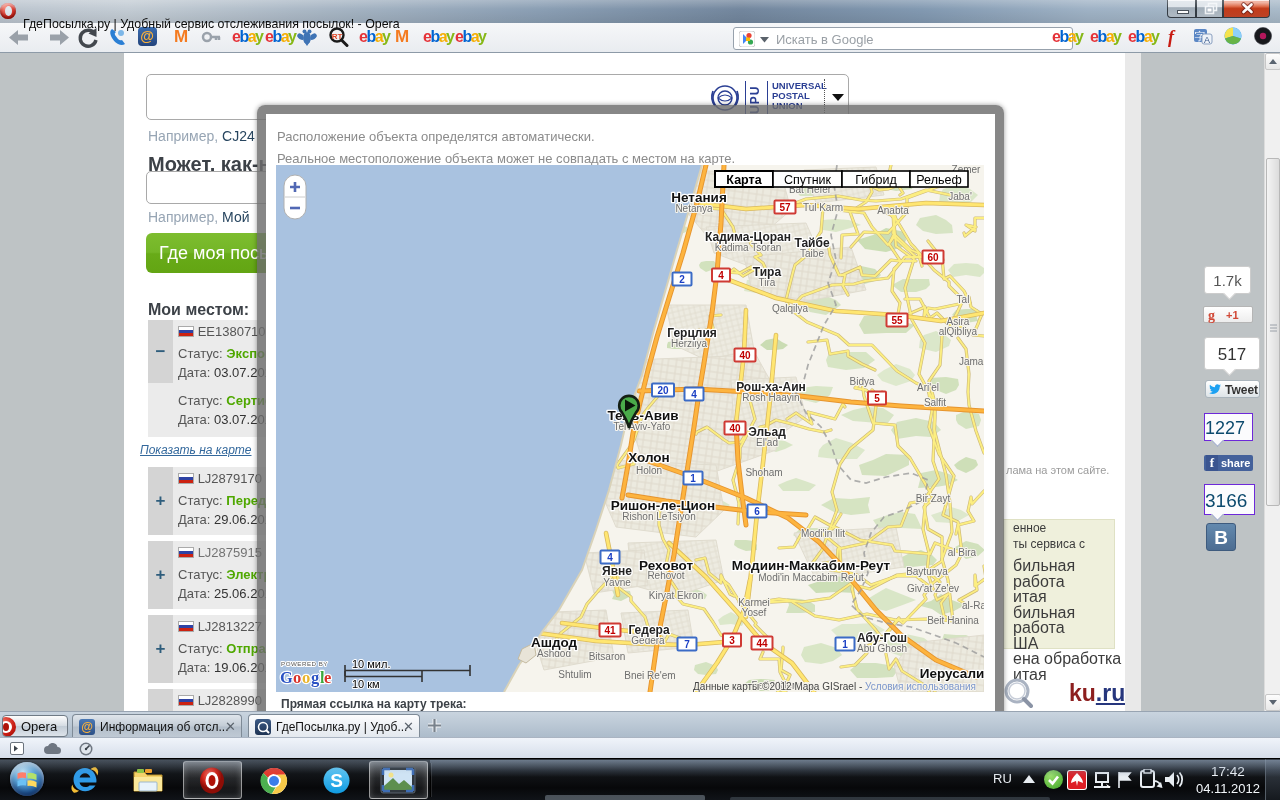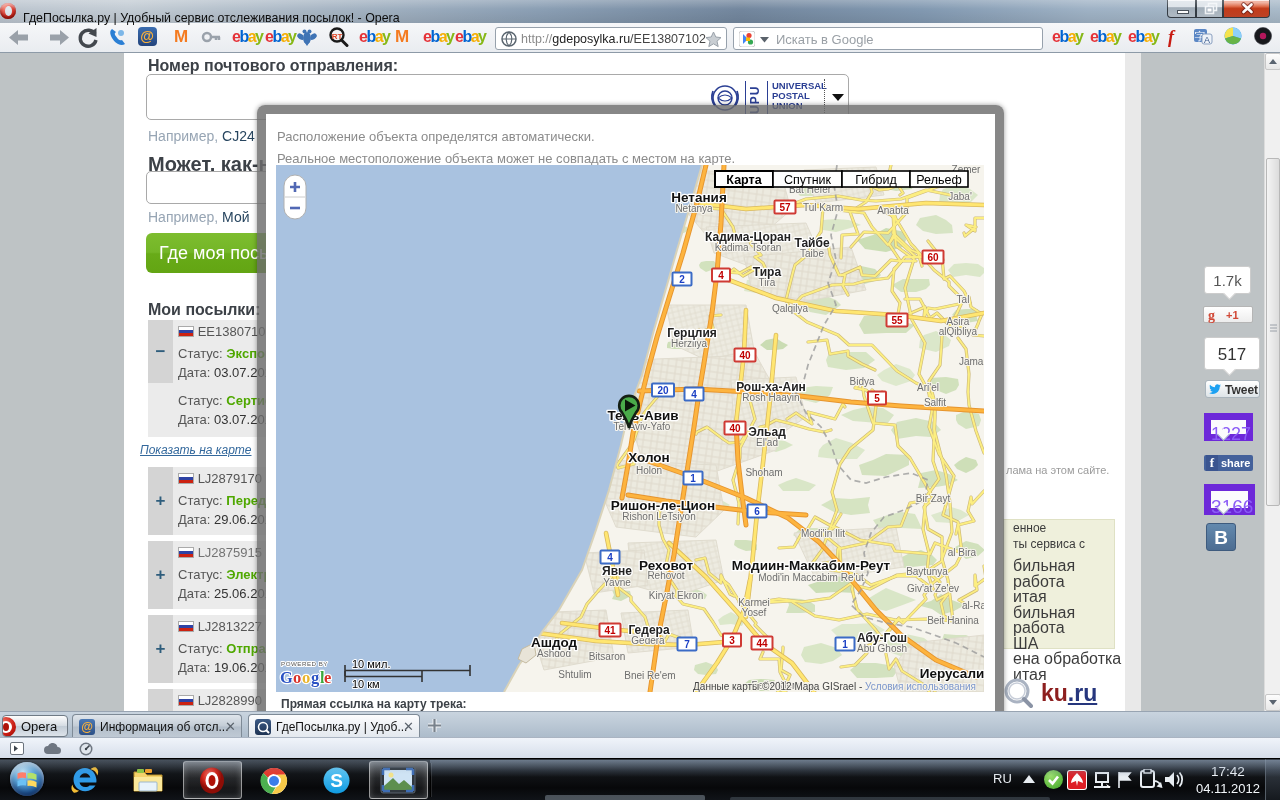--- a/index.html
+++ b/index.html
@@ -1,32 +1,32 @@
 <!DOCTYPE html>
 <html><head><meta charset="utf-8"><style>
 *{margin:0;padding:0;box-sizing:border-box}
 html,body{width:1280px;height:800px;overflow:hidden;font-family:"Liberation Sans",sans-serif}
 #stage{position:relative;width:1280px;height:800px;background:#9aa7b3}
 .abs{position:absolute}
 
 #titlebar{left:0;top:0;width:1280px;height:23px;background:linear-gradient(90deg,#bcc5cf 0%,#c3ccd4 10%,#a8b6c4 25%,#8b9fb4 42%,#73879e 58%,#8299b1 72%,#9fb2c5 85%,#a9bac9 100%)}
 #titlebar::after{content:"";position:absolute;left:0;top:0;width:100%;height:100%;background:linear-gradient(rgba(255,255,255,.25),rgba(255,255,255,0) 40%,rgba(0,0,0,.08))}
 #titletext{z-index:2}
-#titletext{left:23px;top:11px;font-size:12.4px;color:#0c0c0c}
+#titletext{left:23px;top:17px;font-size:12.4px;color:#0c0c0c}
 
 #winbtns{right:8px;top:0;width:105px;height:18px}
 .wb{position:absolute;top:0;height:18px;border:1px solid #343c44;border-top:none;background:linear-gradient(#dde3e9 40%,#9fabb6 45%,#b4bfc9 90%);box-shadow:inset 0 1px 0 rgba(255,255,255,.75)}
 #wb-min{left:0;width:29px;border-radius:0 0 0 4px}
 #wb-max{left:29px;width:27px}
 #wb-close{left:56px;width:47px;background:linear-gradient(#eda28c 15%,#d95b36 40%,#c13a18 48%,#c54527);border-radius:0 0 4px 0}
 
 #toolbar{left:0;top:23px;width:1280px;height:30px;background:linear-gradient(#f6f7f9,#e9ecf0);border-bottom:1px solid #8d9aa7}
 .tbi{position:absolute;top:3px;width:22px;height:22px;font-size:13px;text-align:center;line-height:22px}
 #addrbar{left:495px;top:4px;width:232px;height:23px;background:#fff;border:1px solid #97a1ac;border-radius:3px}
-#searchbar{left:733px;top:4px;width:310px;height:23px;background:#fff;border:1px solid #97a1ac;border-radius:3px}
+#searchbar{left:733px;top:4px;width:340px;height:23px;background:#fff;border:1px solid #97a1ac;border-radius:3px}
 .ebay{font-weight:bold;font-size:16px;letter-spacing:-1.5px;line-height:22px}
 .ebay .e1{color:#e53238}.ebay .e2{color:#0064d2}.ebay .e3{color:#f5af02}.ebay .e4{color:#86b817}
 
 #viewport{left:0;top:53px;width:1280px;height:658px;background:#bec3c5;overflow:hidden}
 #contentcol{position:absolute;left:124px;top:0;width:1001px;height:658px;background:#fff}
 #gutter{position:absolute;left:1125px;top:0;width:16px;height:658px;background:#e9e9e9}
 
 #scroll{position:absolute;left:1264px;top:0;width:16px;height:658px;background:#f0f0f0;border-left:1px solid #dcdcdc}
 .sarrow{position:absolute;left:0;width:16px;height:17px;background:linear-gradient(#fdfdfd,#e8e8e8);border:1px solid #c7c7c7;border-radius:2px}
 #sthumb{position:absolute;left:1px;top:105px;width:14px;height:348px;background:linear-gradient(90deg,#f4f4f4,#dcdcdc);border:1px solid #b8b8b8;border-radius:2px}
@@ -35,21 +35,21 @@
 #greenbtn{left:22px;top:180px;width:260px;height:40px;background:linear-gradient(#7dbd2f 0%,#74b627 48%,#68ab18 52%,#63a513 100%);border:none;border-radius:6px;color:#fff;font-size:18px;line-height:40px;padding-left:13px}
 .pkg{position:absolute;left:24px;width:700px;background:#ebebeb}
 .pkgcol{position:absolute;left:0;top:0;bottom:0;width:25px;background:#d4d4d4;color:#2e5d7c;font-weight:bold;font-size:17px;text-align:center;display:flex;align-items:center;justify-content:center}
 .pkgbody{position:absolute;left:30px;top:4px;font-size:13px;color:#555}
 .flag{display:inline-block;width:16px;height:11px;vertical-align:-1px;background:linear-gradient(#fff 33%,#2e42a4 33%,#2e42a4 66%,#cc2211 66%);border:1px solid #aaa}
 .st{color:#4fa800;font-weight:bold}
 .dt{color:#333}
 
 .bubble{position:absolute;background:#fff;border:1px solid #ccc;border-radius:3px;text-align:center;color:#666}
 .bubble:after{content:"";position:absolute;left:20px;bottom:-5px;width:8px;height:8px;background:#fff;border-right:1px solid #ccc;border-bottom:1px solid #ccc;transform:rotate(45deg)}
-.bubble2{position:absolute;background:#fbfbfd;border:7px solid #6d28d9;text-align:right;color:#8b5cf6}
+.bubble2{position:absolute;background:#fbfbfd;border:1px solid #6d28d9;text-align:left;color:#0c4a6e}
 .bubble2:after{content:"";position:absolute;left:8px;bottom:-5px;width:8px;height:8px;background:#fbfbfd;border-right:1px solid #98a5c5;border-bottom:1px solid #98a5c5;transform:rotate(45deg)}
 
 #modal{left:257px;top:52px;width:747px;height:660px;background:rgba(108,108,108,0.82);border-radius:8px;padding:9px;box-shadow:0 0 5px rgba(0,0,0,0.4)}
 #modalinner{position:relative;width:729px;height:642px;background:#fff}
 #modal .mtxt{position:absolute;font-size:13px;color:#8b8b8b}
 #mapbox{position:absolute;left:10px;top:51px;width:708px;height:527px}
 
 #tabbar{left:0;top:711px;width:1280px;height:26px;background:linear-gradient(#c9d4df,#adbccb);border-top:1px solid #98a4b2}
 .tab{position:absolute;top:2px;height:24px;border:1px solid #7e8a96;border-bottom:none;border-radius:4px 4px 0 0;font-size:12px;color:#111}
 #operabtn{left:2px;top:3px;width:66px;height:22px;border:1px solid #6f7a85;border-radius:4px;background:linear-gradient(#fdfdfd,#d6dde4 48%,#c2ccd6 52%,#dde3ea);overflow:hidden}
@@ -114,30 +114,20 @@
         </svg></div>
 <div class="tbi" style="left:327px"><svg width="22" height="22">
           <circle cx="10" cy="9" r="6.5" fill="none" stroke="#1a1a1a" stroke-width="2.4"></circle>
           <path d="M14.5 14 L20 19.5" stroke="#1a1a1a" stroke-width="3" stroke-linecap="round"></path>
           <text x="10" y="12.5" font-size="8" font-weight="bold" fill="#d42" text-anchor="middle">RT</text>
         </svg></div>
 <div class="tbi ebay" style="left:359px"><span class="e1">e</span><span class="e2">b</span><span class="e3">a</span><span class="e4">y</span></div>
 <div class="tbi" style="left:391px;color:#f47b20;font-weight:bold;font-size:17px">М</div>
 <div class="tbi ebay" style="left:423px"><span class="e1">e</span><span class="e2">b</span><span class="e3">a</span><span class="e4">y</span></div>
 <div class="tbi ebay" style="left:455px"><span class="e1">e</span><span class="e2">b</span><span class="e3">a</span><span class="e4">y</span></div>
-<div class="abs" id="addrbar">
- <svg class="abs" style="left:5px;top:3px" width="16" height="16">
-          <circle cx="8" cy="8" r="7" fill="none" stroke="#5b6670" stroke-width="1.5"></circle>
-          <path d="M1 8 h14 M8 1 a10 10 0 0 1 0 14 M8 1 a10 10 0 0 0 0 14" fill="none" stroke="#5b6670" stroke-width="1.2"></path>
-        </svg>
- <div class="abs" style="left:25px;top:4px;font-size:12.5px;color:#222;white-space:nowrap"><span style="color:#8a8a8a">http://</span>gdeposylka.ru<span style="color:#444">/EE13807102</span></div>
- <svg class="abs" style="right:4px;top:3px" width="17" height="17">
-          <path d="M8.5 1 L10.8 6 L16 6.6 L12 10.2 L13.2 15.6 L8.5 12.8 L3.8 15.6 L5 10.2 L1 6.6 L6.2 6 Z" fill="#c9ced3" stroke="#9aa2aa"></path>
-        </svg>
-</div>
 <div class="abs" id="searchbar">
  <svg class="abs" style="left:5px;top:3px" width="16" height="16">
           <rect x="0" y="0" width="16" height="16" rx="3" fill="#fff" stroke="#ccc"></rect>
           <path d="M4 3 l5 5 -5 5 z" fill="#4285f4"></path>
           <circle cx="10" cy="4.5" r="2.6" fill="#ea4335"></circle>
           <circle cx="11.5" cy="11" r="2.6" fill="#34a853"></circle>
           <rect x="7" y="6.5" width="4" height="3.5" fill="#fbbc05"></rect>
         </svg>
  <svg class="abs" style="left:26px;top:9px" width="10" height="6">
           <path d="M0 0 L9 0 L4.5 5.5 Z" fill="#5a626b"></path>
@@ -161,21 +151,20 @@
           <path d="M2 12.5 a8.5 8.5 0 0 0 16 0 L10 10 Z" fill="#67b447"></path>
         </svg></div>
 <div class="tbi" style="left:1252px"><svg width="20" height="20">
           <circle cx="10" cy="10" r="8.5" fill="#17181c"></circle>
           <circle cx="10" cy="10" r="3.2" fill="#b5175c"></circle>
           <circle cx="10" cy="10" r="8.5" fill="none" stroke="#3a3d44" stroke-width="1" opacity=".6"></circle>
         </svg></div>
 </div>
   <div class="abs" id="viewport">
     <div id="contentcol">
-        <div class="abs" style="left:24px;top:4px;font-size:16px;font-weight:bold;color:#3c4147">Номер почтового отправления:</div>
 <div class="inputbox" style="left:22px;top:21px;width:703px;height:46px">
   <svg class="abs" style="left:561px;top:8px" width="34" height="34">
             <circle cx="17" cy="15" r="12" fill="none" stroke="#2b3f94" stroke-width="1.6"></circle>
             <circle cx="17" cy="15" r="7" fill="none" stroke="#2b3f94" stroke-width="1.4"></circle>
             <path d="M10 15 q7 -6 14 0 M10 15 q7 6 14 0" fill="none" stroke="#2b3f94" stroke-width="1.1"></path>
             <path d="M5 8 q-3 8 2 15 M29 8 q3 8 -2 15" fill="none" stroke="#2b3f94" stroke-width="1.8"></path>
           </svg>
   <div class="abs" style="left:598px;top:6px;width:1px;height:33px;background:#2b3f94"></div>
   <div class="abs" style="left:601px;top:5px;color:#2b3f94;font-weight:bold;font-size:12px;transform:rotate(-90deg);transform-origin:0 0;letter-spacing:1px">
             <span style="position:absolute;left:-34px;top:0">UPU</span>
@@ -185,21 +174,21 @@
   <div class="abs" style="left:677px;top:4px;width:1px;height:38px;border-left:1px dotted #555"></div>
   <svg class="abs" style="left:684px;top:18px" width="14" height="9">
             <path d="M1 1 L13 1 L7 8 Z" fill="#111"></path>
           </svg>
 </div>
 <div class="abs hint" style="left:24px;top:75px">Например, <span style="color:#27455f">CJ24</span></div>
 <div class="abs" style="left:24px;top:100px;font-size:20px;font-weight:bold;color:#3c4147">Может, как-ни</div>
 <div class="inputbox" style="left:22px;top:118px;width:703px;height:33px"></div>
 <div class="abs hint" style="left:24px;top:156px">Например, <span style="color:#27455f">Мой</span></div>
 <div class="abs" id="greenbtn">Где моя посы</div>
-<div class="abs" style="left:24px;top:248px;font-size:16px;font-weight:bold;color:#3c4147">Мои посылки:</div>
+<div class="abs" style="left:24px;top:248px;font-size:16px;font-weight:bold;color:#3c4147">Мои местом:</div>
 
 <div class="pkg" style="top:267px;height:117px">
   <div class="pkgcol" style="height:63px;bottom:auto">−</div>
   <div class="pkgbody">
     <div><span class="flag"></span> <span style="color:#555">ЕЕ1380710</span></div>
     <div style="margin-top:7px">Статус: <span class="st">Экспорт</span></div>
     <div style="margin-top:4px">Дата: <span class="dt">03.07.2012</span></div>
     <div style="margin-top:13px">Статус: <span class="st">Сертификат</span></div>
     <div style="margin-top:4px">Дата: <span class="dt">03.07.2012</span></div>
   </div>
@@ -240,21 +229,21 @@
 <div class="abs" style="left:879px;top:466px;width:112px;height:130px;background:#eff0dc;border:1px solid #dfe1c4"></div>
 <div class="abs" style="left:889px;top:468px;font-size:12px;color:#3c3c3c;line-height:15.5px">енное<br>ты сервиса с</div>
 <div class="abs" style="left:889px;top:505px;font-size:16px;color:#3c3c3c;line-height:15.5px">бильная работа<br>итая<br>бильная работа<br>ША<br>ена обработка<br>итая</div>
 <div class="abs" style="left:879px;top:625px">
   <svg width="30" height="30">
             <circle cx="14" cy="13" r="11" fill="none" stroke="#aab3c2" stroke-width="3"></circle>
             <circle cx="14" cy="13" r="8" fill="none" stroke="#c7cdd8" stroke-width="1.5"></circle>
             <path d="M21 21 L28 28" stroke="#8a93a5" stroke-width="4" stroke-linecap="round"></path>
           </svg>
 </div>
-<div class="abs" style="left:917px;top:627px;font-size:23px;font-weight:bold"><span style="color:#8d1f1f">ku</span><span style="color:#26367d;text-decoration:underline">.ru</span></div>
+<div class="abs" style="left:945px;top:627px;font-size:23px;font-weight:bold"><span style="color:#8d1f1f">ku</span><span style="color:#26367d;text-decoration:underline">.ru</span></div>
 </div>
     <div id="gutter"></div>
     <div class="bubble" style="left:1204px;top:213px;width:47px;height:28px;font-size:15px;line-height:28px;color:#555">1.7k</div>
 <div class="abs" style="left:1203px;top:253px;width:50px;height:17px;background:linear-gradient(#fff,#ededed);border:1px solid #b5b5b5;border-radius:2px">
   <span style="position:absolute;left:4px;top:1px;color:#d14836;font-family:'Liberation Serif',serif;font-weight:bold;font-size:14px">g</span>
   <span style="position:absolute;left:22px;top:2px;color:#d14836;font-weight:bold;font-size:11px">+1</span>
 </div>
 <div class="bubble" style="left:1204px;top:284px;width:56px;height:33px;font-size:17px;line-height:33px;color:#333">517</div>
 <div class="abs" style="left:1205px;top:327px;width:55px;height:18px;background:linear-gradient(#fff,#dee4e8);border:1px solid #aab5bd;border-radius:3px">
   <svg style="position:absolute;left:3px;top:3px" width="13" height="11">

